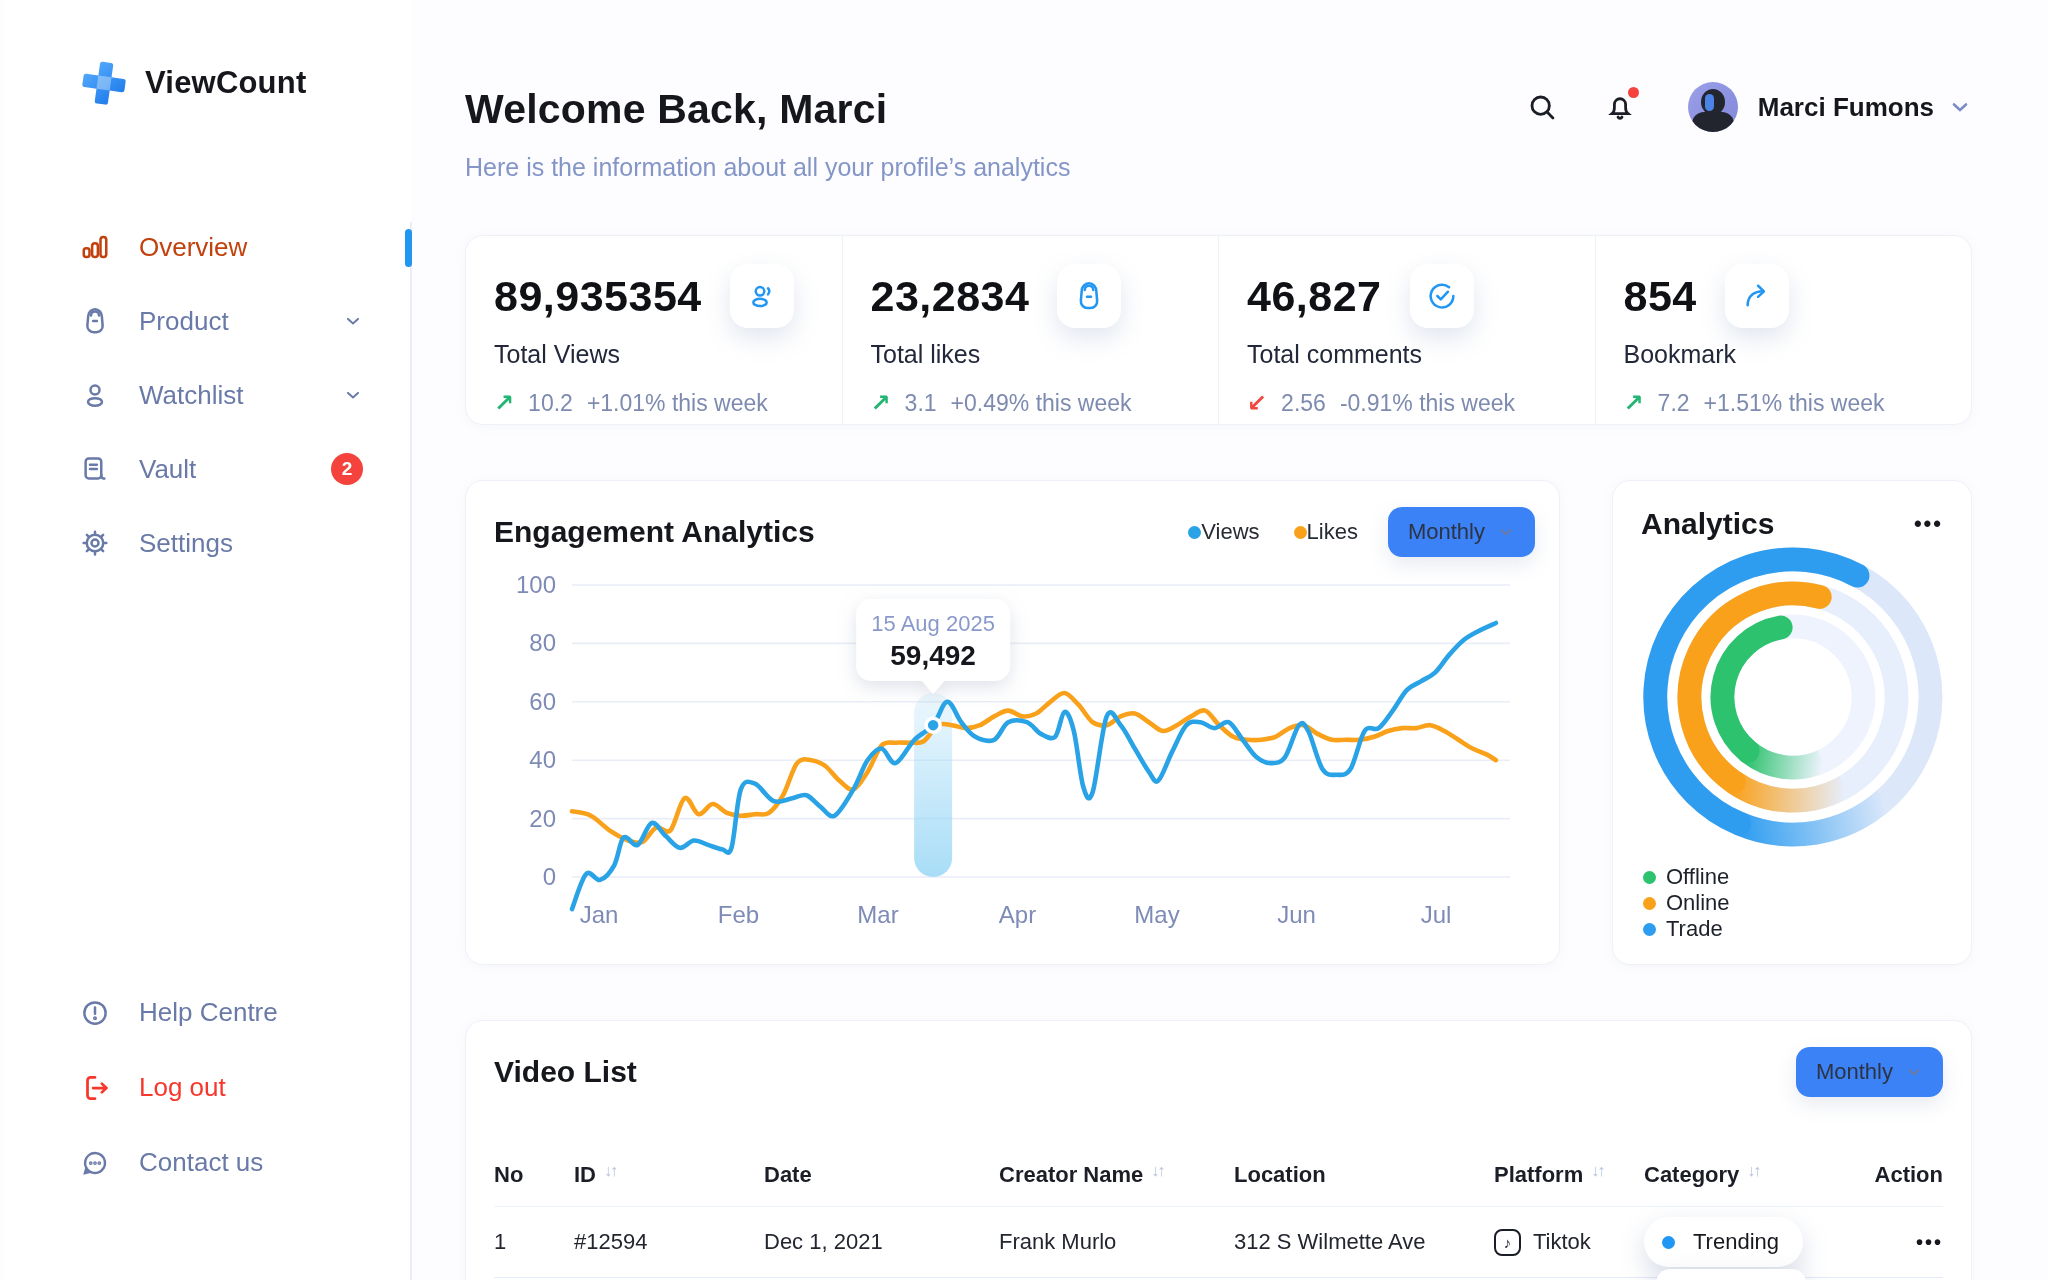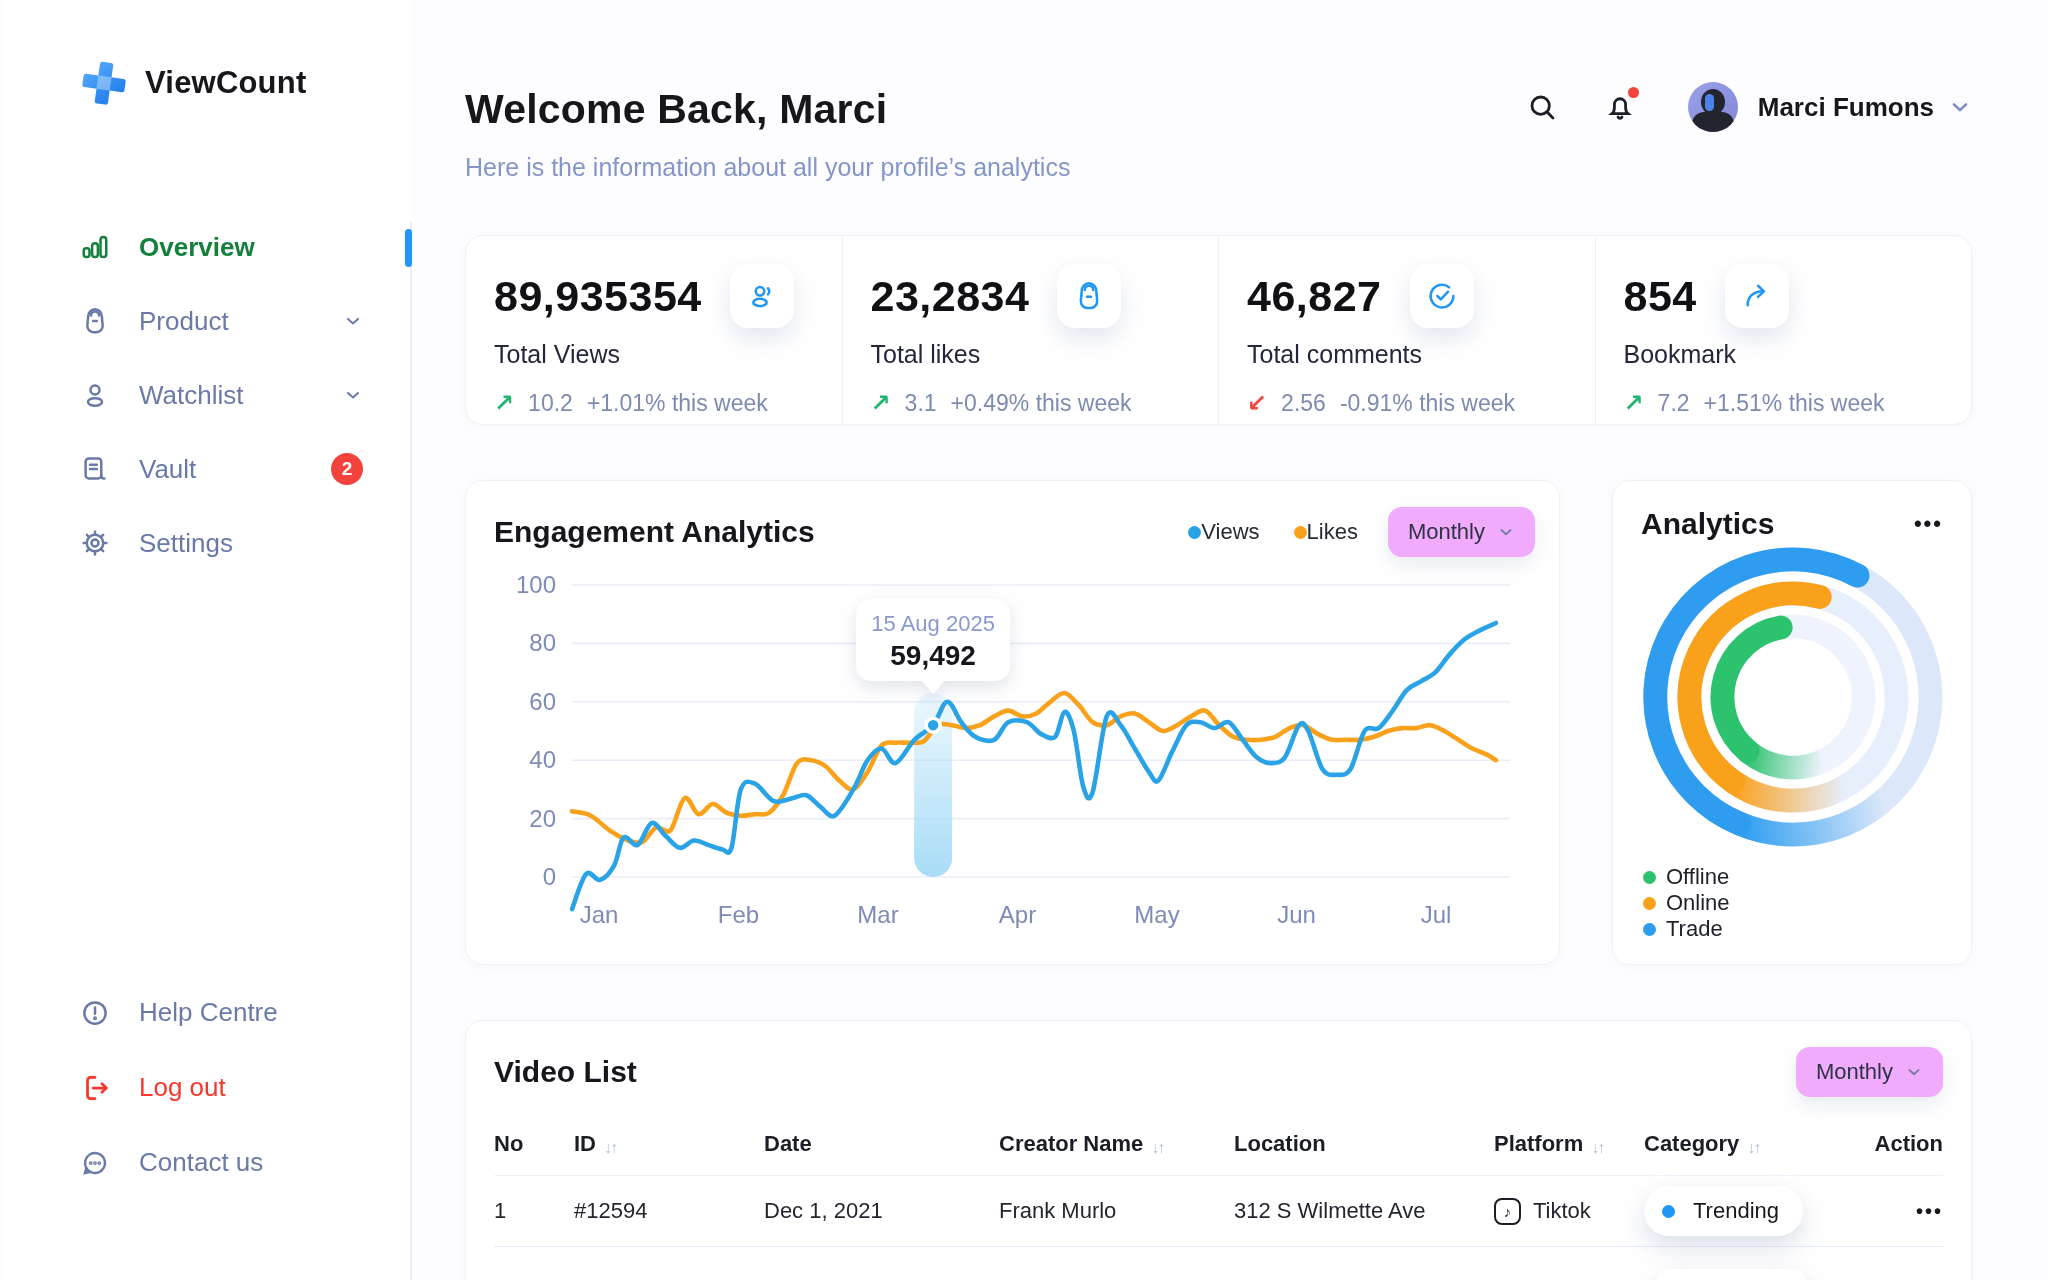--- a/index.html
+++ b/index.html
@@ -10,21 +10,21 @@
   
   .sidebar{position:absolute;left:4px;top:0;width:407px;height:1280px;background:#fff;}
   .side-divider{position:absolute;left:406px;top:222px;width:2px;height:1058px;background:#e9edf6;}
   .active-indicator{position:absolute;left:401px;top:229px;width:7px;height:38px;border-radius:4px;background:#2196f3;}
   .logo{position:absolute;left:75px;top:58px;display:flex;align-items:center;gap:16px;}
   .logo-text{font-size:31px;font-weight:700;color:#15171c;letter-spacing:.2px;}
   .nav{position:absolute;left:0;top:210px;width:407px;}
   .nav-item{display:flex;align-items:center;height:74px;padding:0 48px 0 75px;gap:28px;
             color:#6a7aa8;font-size:26px;font-weight:500;cursor:pointer;}
   .nav-item .nicon{display:flex;width:32px;justify-content:center;}
-  .nav-item.active{color:#15803d;font-weight:bold;}
+  .nav-item.active{color:#c2410c;}
   .chev{margin-left:auto;display:flex;color:#6a7aa8;}
   .badge{margin-left:auto;width:32px;height:32px;border-radius:50%;background:#f4433c;color:#fff;
          font-size:19px;font-weight:700;display:flex;align-items:center;justify-content:center;}
   .side-footer{position:absolute;left:0;top:975px;width:407px;}
   .side-footer .nav-item{height:75px;}
   .nav-item.danger{color:#f8372c;}
 
   
   .welcome{position:absolute;left:465px;top:86px;}
   .welcome h1{margin:0;font-size:41px;font-weight:700;color:#15171c;letter-spacing:.2px;}
@@ -59,38 +59,38 @@
   .tarrow.up{color:#22b573;}
   .tarrow.down{color:#f0483e;}
 
   
   .engagement-card{left:465px;top:480px;width:1095px;height:485px;padding:26px 24px 0 28px;}
   .card-head{display:flex;align-items:center;}
   .card-title{font-size:30px;font-weight:700;color:#15171c;}
   .legend{margin-left:auto;display:flex;align-items:center;gap:34px;font-size:22px;color:#272b33;}
   .legend-item{display:flex;align-items:center;gap:0;}
   .ldot{width:13px;height:13px;border-radius:50%;}
-  .pill{margin-left:30px;display:flex;align-items:center;gap:12px;background:#f0abfc;border-radius:14px;
+  .pill{margin-left:30px;display:flex;align-items:center;gap:12px;background:#3b82f6;border-radius:14px;
         padding:12px 20px;font-size:22px;font-weight:500;color:#2d3342;
         box-shadow:0 8px 20px rgba(130,145,180,.18);cursor:pointer;}
   .pill .pchev{display:flex;color:#6f7c9f;}
   #line-chart{margin-top:8px;width:1040px;height:392px;display:block;}
 
   
   .analytics-card{left:1612px;top:480px;width:360px;height:485px;padding:26px 28px 22px;display:flex;flex-direction:column;}
   .more-dots{margin-left:auto;font-size:22px;font-weight:700;letter-spacing:2px;color:#16181d;cursor:pointer;}
   #donut-chart{width:330px;margin:2px -13px 0;display:block;}
   .donut-legend{margin-top:auto;display:flex;justify-content:space-between;padding:0 2px;font-size:22px;color:#1d2129;flex-direction:column;}
   .donut-legend .legend-item{gap:10px;}
 
   
   .videolist-card{left:465px;top:1020px;width:1507px;height:330px;padding:26px 28px 0;overflow:hidden;}
   .vrow{display:grid;grid-template-columns:80px 190px 235px 235px 260px 150px 215px 1fr;align-items:center;}
   .thead{margin-top:34px;font-size:22px;font-weight:700;color:#1b1e26;}
-  .th{display:flex;align-items:flex-end;gap:8px;}
+  .th{display:flex;align-items:flex-start;gap:8px;margin-top:31px;}
   .sort{font-size:16px;color:#b6c1dc;letter-spacing:-2px;}
   .data-row{margin-top:18px;height:72px;border-top:1px solid #eef2fb;border-bottom:1px solid #e3ebfa;
             font-size:22px;color:#23262f;}
   .platform-cell{display:flex;align-items:center;gap:12px;}
   .tt-box{width:27px;height:27px;border:2px solid #1b1e26;border-radius:8px;display:flex;align-items:center;
           justify-content:center;font-size:15px;color:#1b1e26;}
   .cat-pill{justify-self:start;display:flex;align-items:center;gap:18px;background:#fff;border-radius:999px;
             padding:12px 24px 12px 18px;box-shadow:0 10px 26px rgba(130,145,180,.30);font-size:22px;color:#16181d;}
   .cat-dot{width:13px;height:13px;border-radius:50%;background:#2196f3;}
   .action-cell{justify-self:end;font-size:20px;font-weight:700;letter-spacing:2px;color:#16181d;cursor:pointer;}

